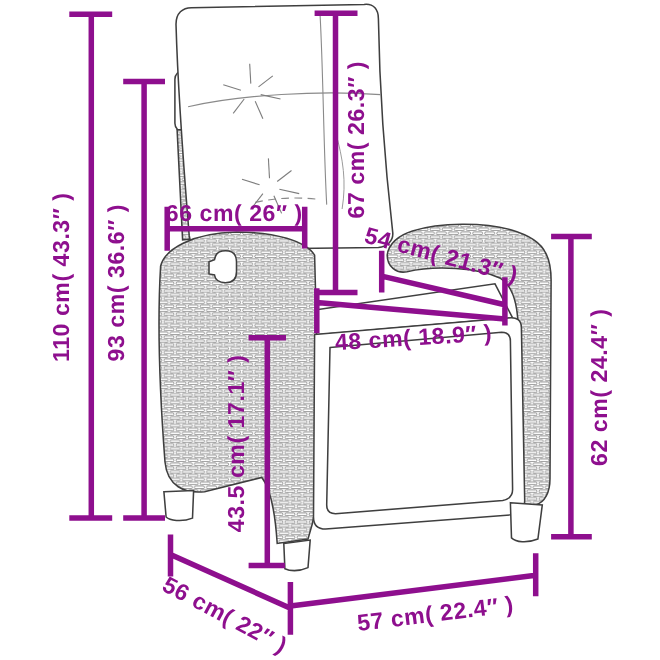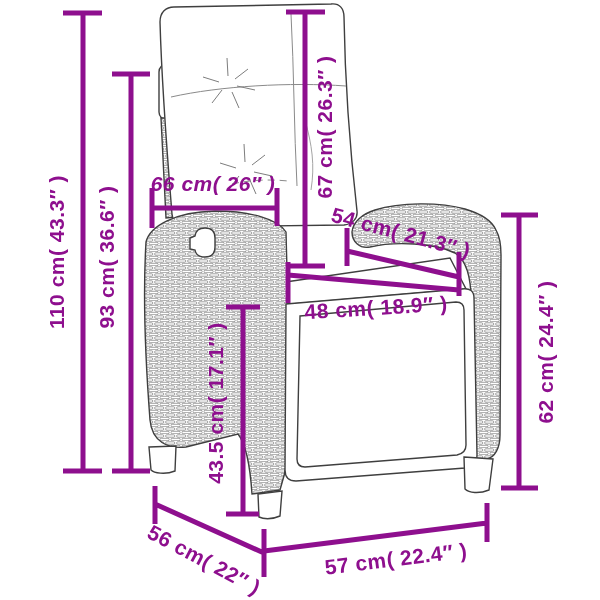--- a/index.html
+++ b/index.html
@@ -93,21 +93,21 @@
       <path d="M243 307V514M226 307H260M226 514H259"></path>
       <path d="M155 504L264 553M155 486V524M264 529V577"></path>
       <path d="M264 551L487 523M487 503V542"></path>
     </g>
   </svg>
 
   <div class="dim-label" style="left:57px;top:252px;transform:translate(-50%,-50%) rotate(-90deg);">110 cm( 43.3″ )</div>
 
   <div class="dim-label" style="left:107px;top:257px;transform:translate(-50%,-50%) rotate(-90deg);">93 cm( 36.6″ )</div>
 
-  <div class="dim-label" style="left:213px;top:184px;transform:translate(-50%,-50%);font-style:italic;">66 cm( 26″ )</div>
+  <div class="dim-label" style="left:213px;top:195px;transform:translate(-50%,-50%);">66 cm( 26″ )</div>
 
   <div class="dim-label" style="left:325px;top:127px;transform:translate(-50%,-50%) rotate(-90deg);">67 cm( 26.3″ )</div>
 
   <div class="dim-label" style="left:401px;top:233px;transform:translate(-50%,-50%) rotate(15deg);">54 cm( 21.3″ )</div>
 
   <div class="dim-label" style="left:376px;top:308px;transform:translate(-50%,-50%) rotate(-3.5deg);">48 cm( 18.9″ )</div>
 
   <div class="dim-label" style="left:546px;top:352px;transform:translate(-50%,-50%) rotate(-90deg);">62 cm( 24.4″ )</div>
 
   <div class="dim-label" style="left:216px;top:403px;transform:translate(-50%,-50%) rotate(-90deg);">43.5 cm( 17.1″ )</div>

